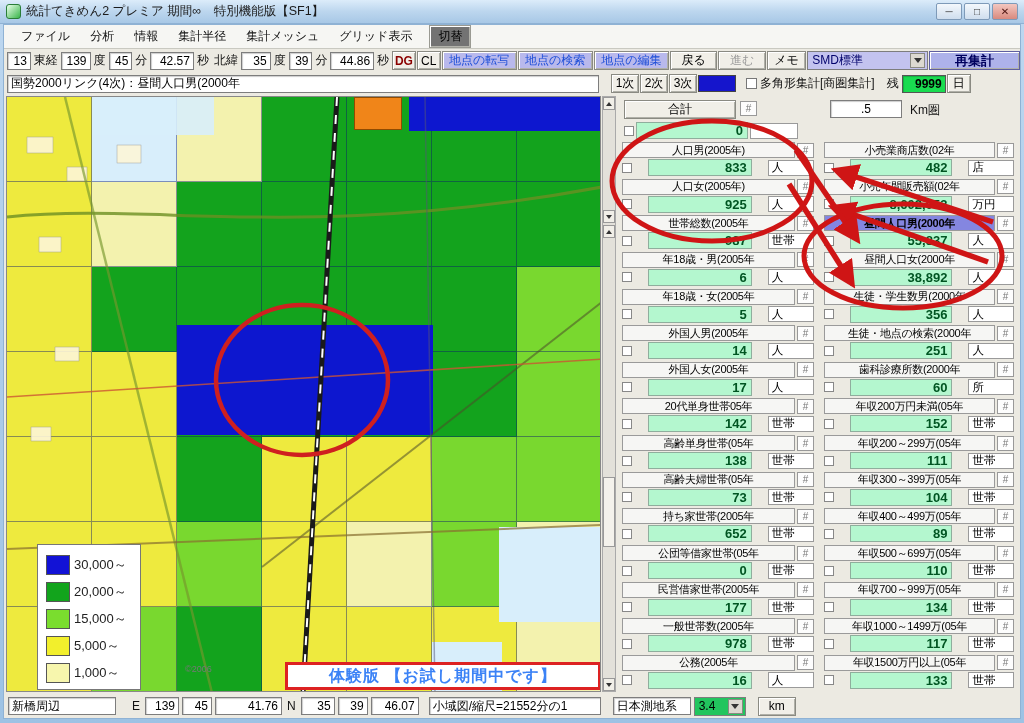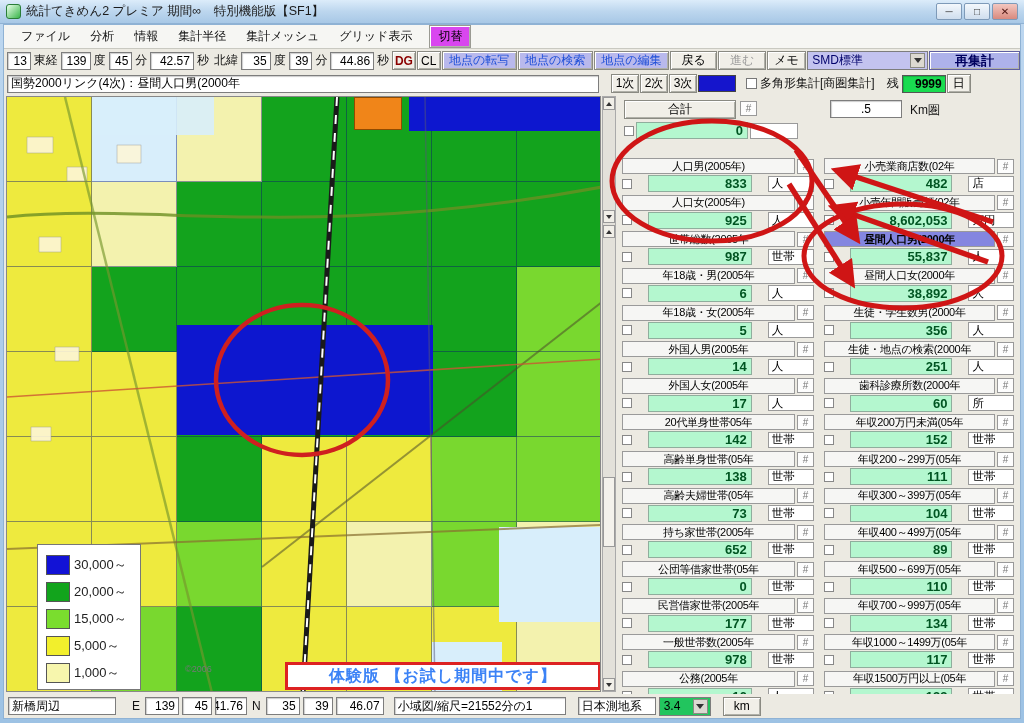--- a/index.html
+++ b/index.html
@@ -16,21 +16,21 @@
   .win-controls { margin-left:auto; display:flex; gap:2px; }
   .win-btn { width:26px; height:17px; font-size:10px; line-height:15px; text-align:center;
     background:linear-gradient(180deg,#f4f8fc,#cfdeee); border:1px solid #7e9ab8; border-radius:2px; color:#333; }
   .win-btn.close { background:linear-gradient(180deg,#f3c7c0,#d98a7e); color:#4d1410; }
 
   .content { position:absolute; left:3px; top:24px; width:1018px; height:695px; background:#eceae2; border:1px solid #8fb2d4; }
 
   .menubar { position:absolute; left:0; top:0; width:1016px; height:24px; background:#f6f6f3;
     border-bottom:1px solid #c9c9c1; display:flex; align-items:center; gap:2px; padding-left:8px; }
   .menu-item { padding:2px 9px; color:#111; }
-  .switch-btn { margin-left:6px; padding:2px 8px; background:#d946ef; border:1px solid #9a9a92;
+  .switch-btn { margin-left:6px; padding:2px 8px; background:#737373; border:1px solid #9a9a92;
     box-shadow:inset 1px 1px 0 #fff, inset -1px -1px 0 #b3b3ab; }
 
   
   .toolbar1 { position:absolute; left:0; top:24px; width:1016px; height:23px; display:flex; align-items:center; gap:1px; padding-left:3px; }
   .toolbar2 { position:absolute; left:0; top:47px; width:1016px; height:23px; display:flex; align-items:center; gap:1px; padding:0 8px 0 3px; }
   .lbl { padding:0 2px; color:#111; white-space:nowrap; }
   .field { background:#fff; border:1px solid #7d7d7d; box-shadow:inset 1px 1px 1px rgba(0,0,0,.2);
     height:18px; display:flex; align-items:center; padding:0 3px; white-space:nowrap; overflow:hidden; }
   .num { justify-content:flex-end; }
   .btn { height:19px; display:flex; align-items:center; justify-content:center; white-space:nowrap;
@@ -73,21 +73,21 @@
   .stats { position:absolute; left:614px; top:71px; width:398px; height:596px; }
   .hdr-total { position:absolute; left:6px; top:4px; width:112px; }
   .hdr-hash { position:absolute; left:122px; top:5px; }
   .hash-btn { width:17px; height:15px; font-size:10px; color:#777; background:#fdfdfd; border:1px solid #999;
     display:flex; align-items:center; justify-content:center; }
   .hdr-radius { position:absolute; left:212px; top:4px; width:72px; justify-content:center; }
   .hdr-km { position:absolute; left:290px; top:6px; }
   .top-val-row { position:absolute; left:6px; top:26px; display:flex; align-items:center; gap:2px; }
   .g-val { background:#b4f7cf; border:1px solid #8fae9d; height:17px; display:flex; align-items:center;
     justify-content:flex-end; padding:0 4px; font-weight:bold; font-size:13px; color:#052; }
-  .stat-col { position:absolute; top:62px; width:192px; height:548px; display:flex; flex-direction:column; justify-content:space-between; }
+  .stat-col { position:absolute; top:46px; width:192px; height:548px; display:flex; flex-direction:column; justify-content:space-between; }
   #stats-left { left:4px; }
   #stats-right { left:206px; width:190px; }
   .stat-block { height:35px; }
   .s-lblrow { display:flex; gap:2px; align-items:center; }
   .s-label { flex:1; height:16px; background:#f6f6f4; border:1px solid #9a9a9a; display:flex; align-items:center;
     justify-content:center; font-size:11px; white-space:nowrap; overflow:hidden; letter-spacing:-.3px; }
   .s-label.hl { background:#8486e0; font-weight:bold; }
   .s-valrow { display:flex; gap:16px; align-items:center; margin-top:1px; }
   .s-chk { width:10px; height:10px; background:#fff; border:1px solid #888; flex:none; }
   .s-val { width:118px; }
@@ -639,21 +639,21 @@
         </div>
       </div>
   </div>
 
   <div class="statusbar">
     <div class="field" style="width:108px">新橋周辺</div>
     <div style="width:8px"></div>
     <span class="lbl">E</span>
     <div class="field num" style="width:34px">139</div>
     <div class="field num" style="width:30px">45</div>
-    <div class="field num" style="width:32px">41.76</div>
+    <div class="field num" style="width:67px">41.76</div>
     <span class="lbl">N</span>
     <div class="field num" style="width:34px">35</div>
     <div class="field num" style="width:30px">39</div>
     <div class="field num" style="width:48px">46.07</div>
     <div style="width:4px"></div>
     <div class="field" style="width:172px">小域図/縮尺=21552分の1</div>
     <div style="width:6px"></div>
     <div class="field" style="width:78px">日本測地系</div>
     <div class="dropdown" style="width:52px;background:#22c55e;color:#000">
       <span>3.4</span>

